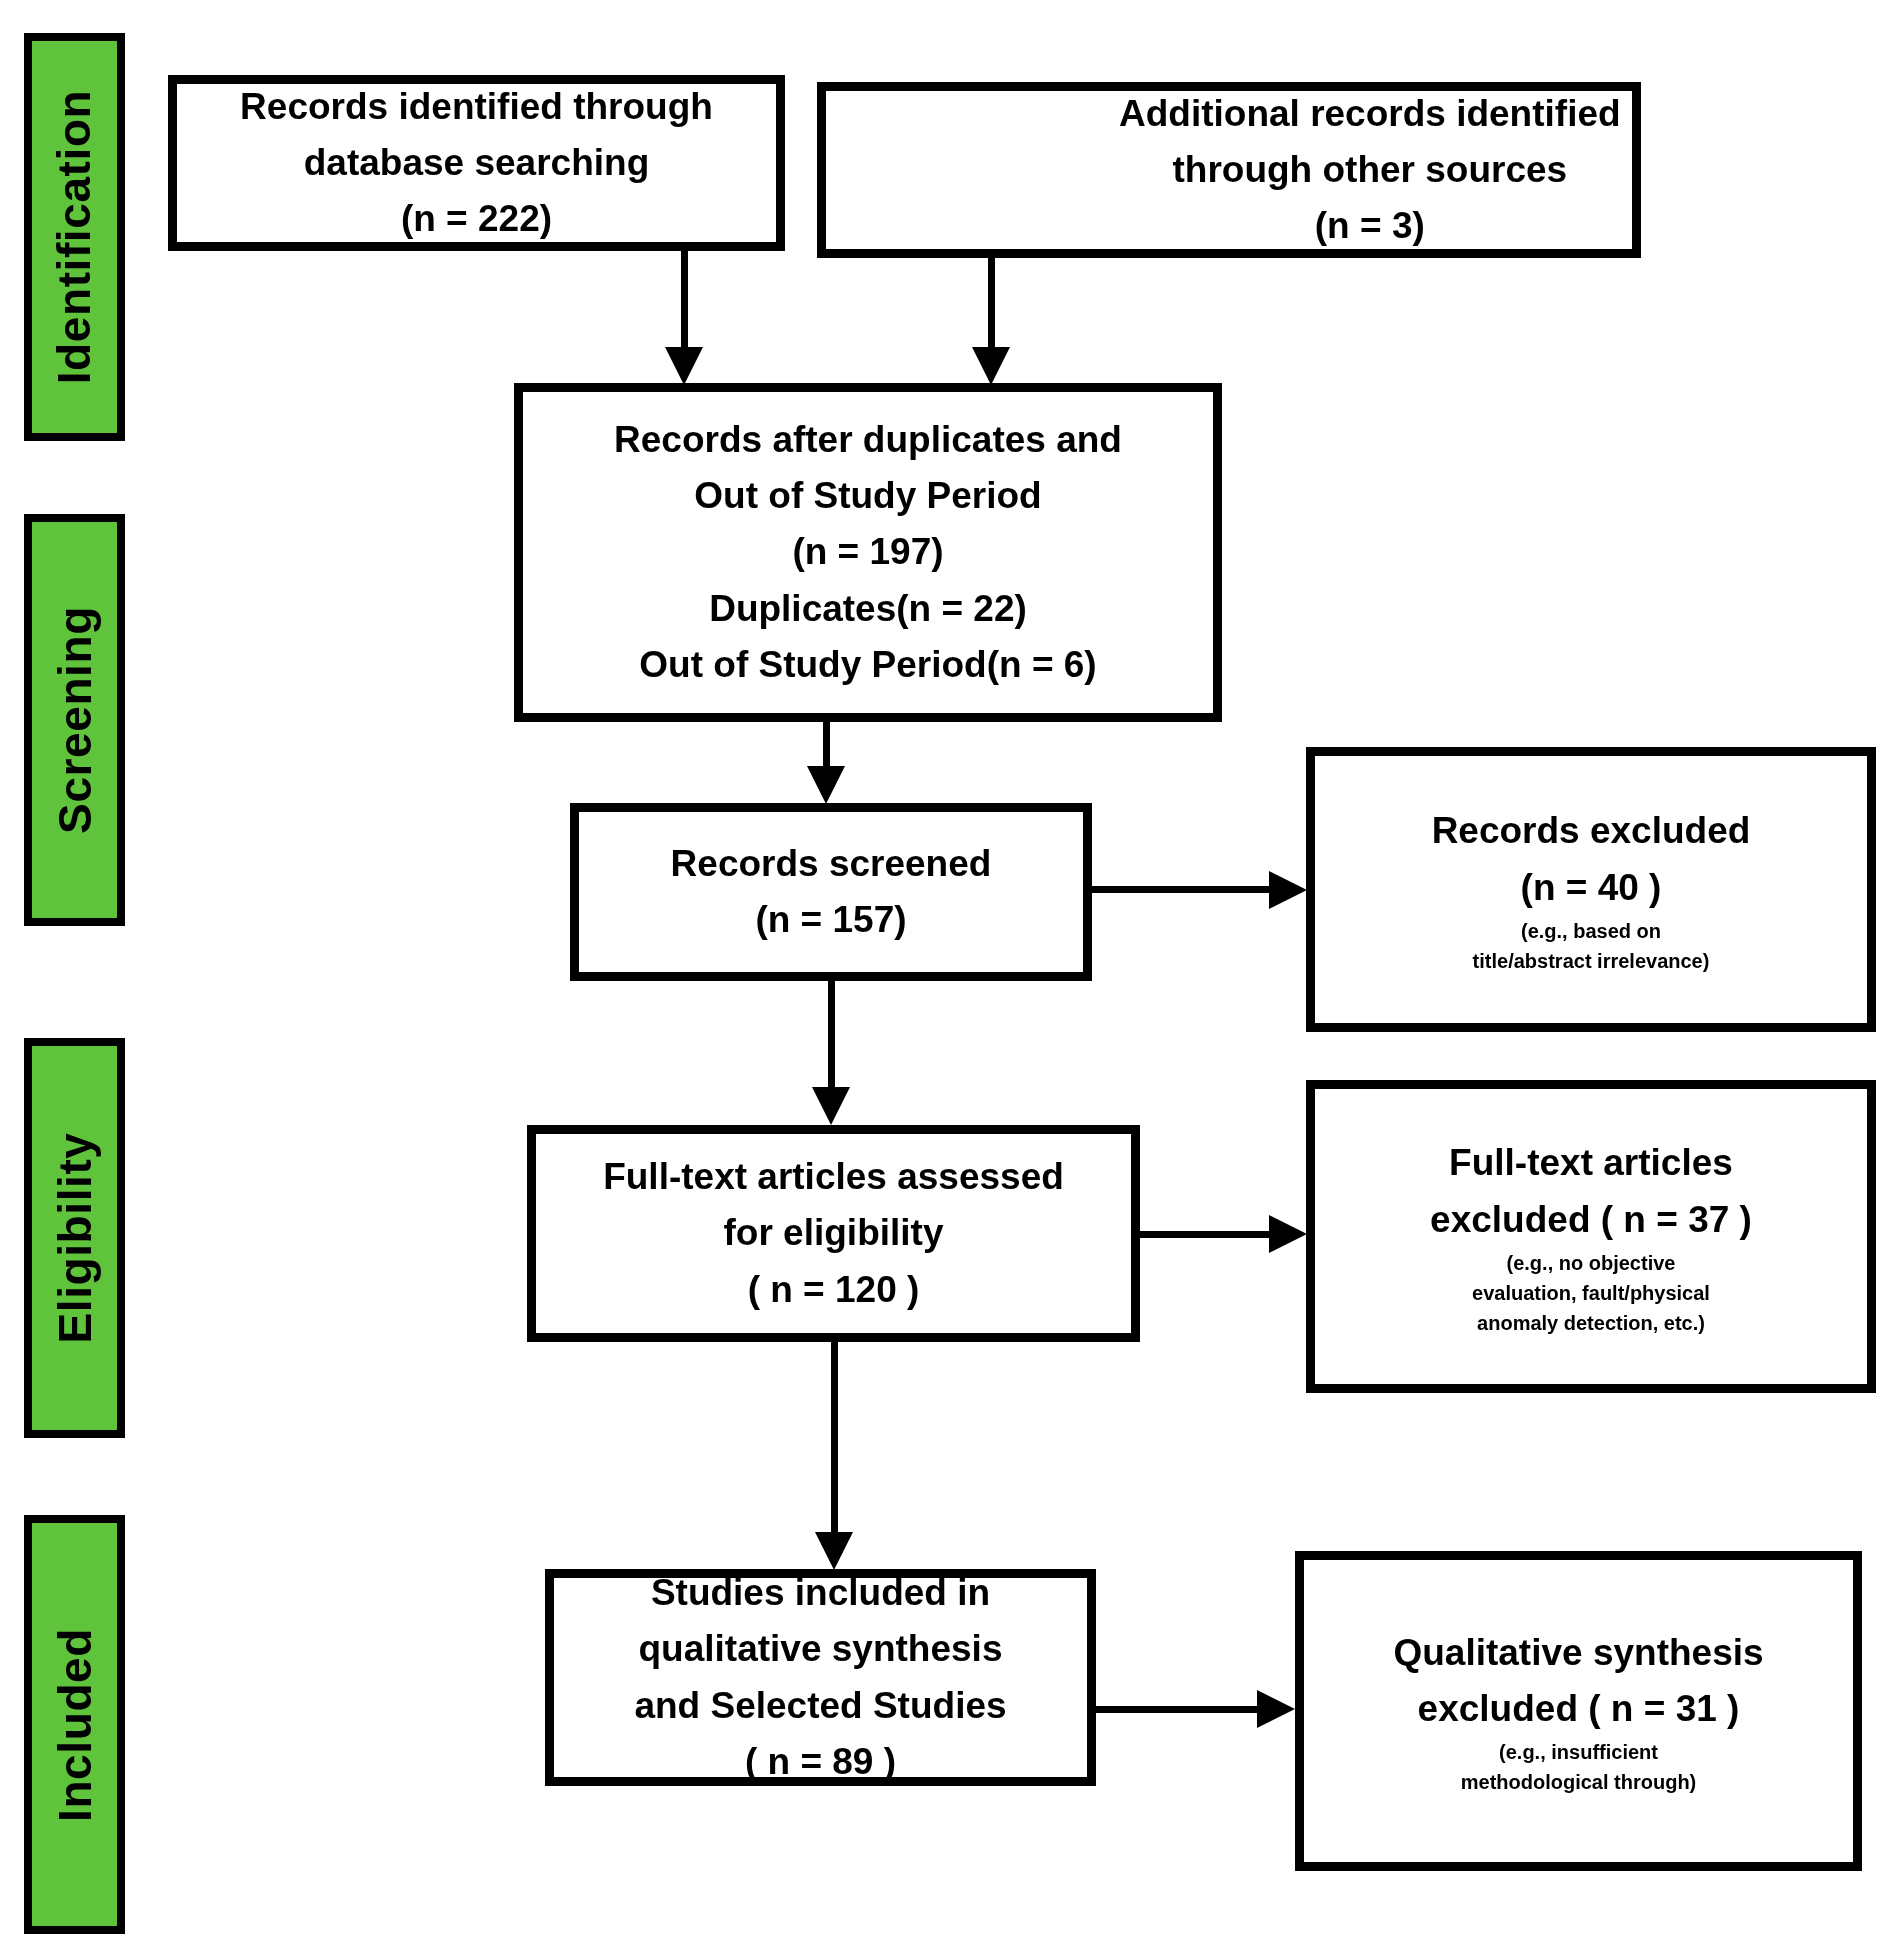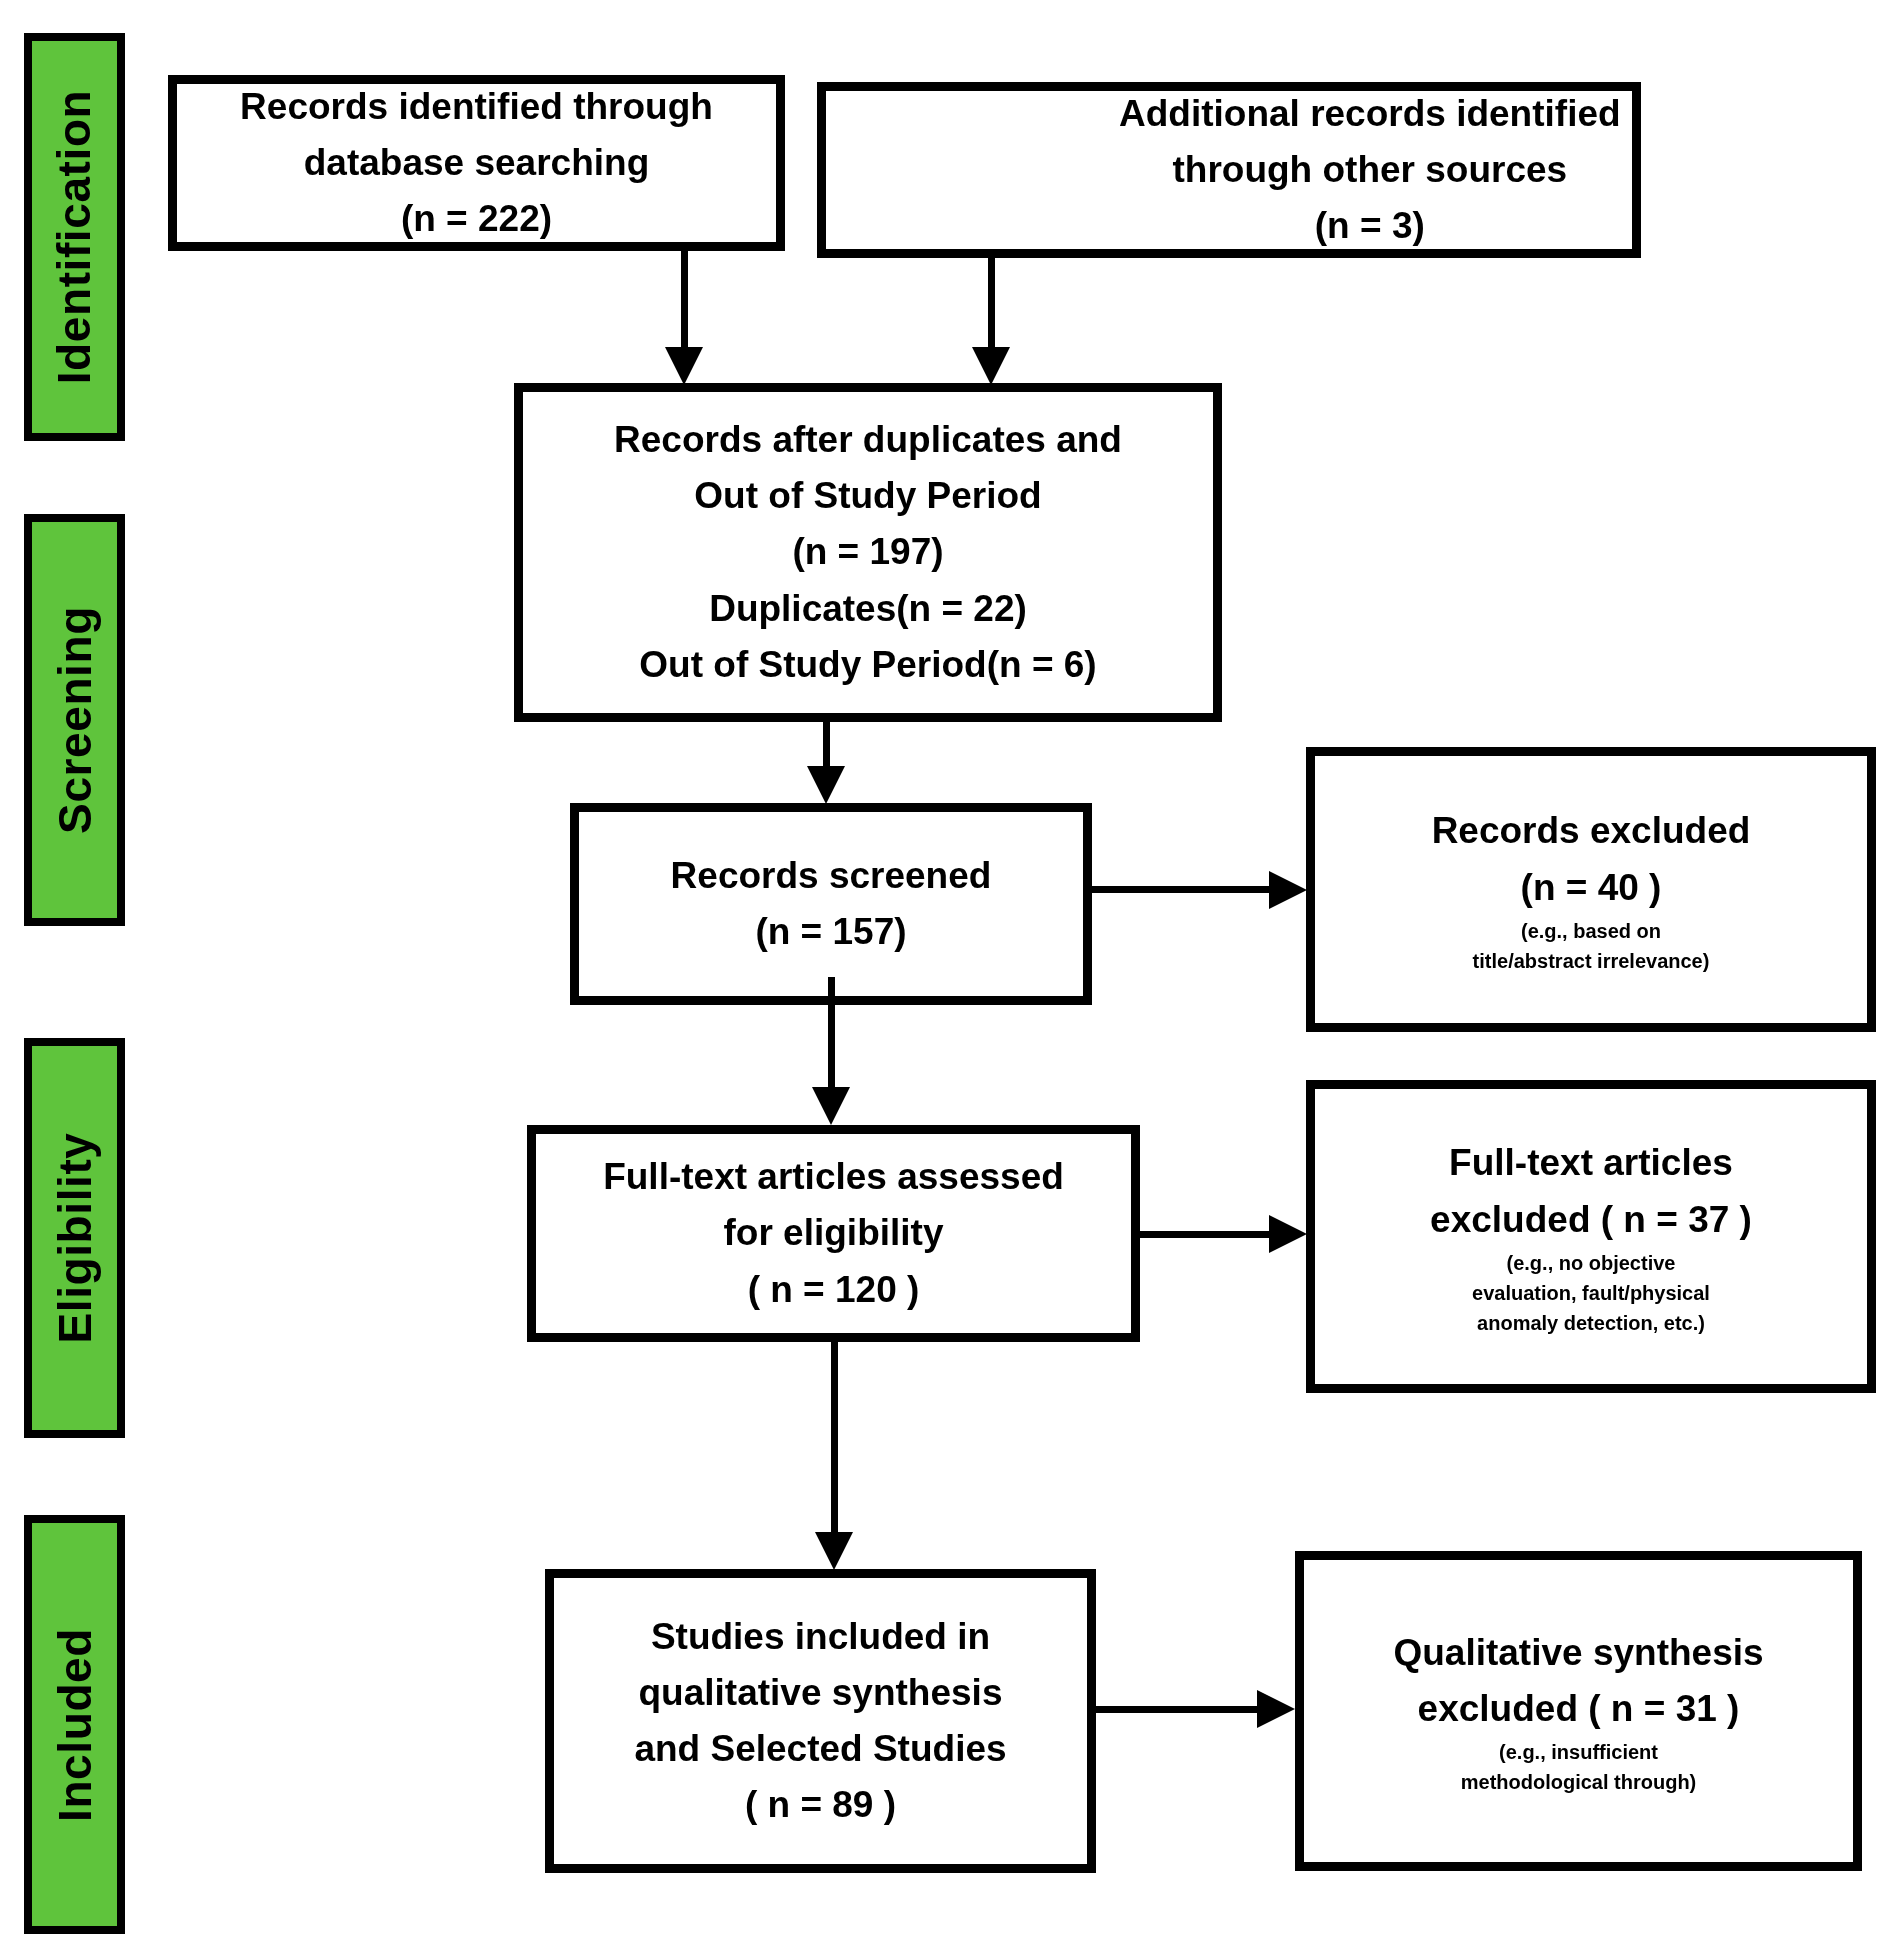--- a/index.html
+++ b/index.html
@@ -96,21 +96,21 @@
   </div>
 
   <div class="fbox" style="left:472px; top:383px; width:708px; height:339px;margin-left:42px;">
     <div class="box-text">Records after duplicates and
 Out of Study Period
 (n = 197)
 Duplicates(n = 22)
 Out of Study Period(n = 6)</div>
   </div>
 
-  <div class="fbox" style="left:570px; top:803px; width:522px; height:202px;">
+  <div class="fbox" style="left:570px; top:803px; width:522px; height:178px;">
     <div class="box-text">Records screened
 (n = 157)</div>
   </div>
   <div class="fbox" style="left:1306px; top:747px; width:570px; height:285px;">
     <div class="box-text">Records excluded
 (n = 40 )</div>
     <div class="note-text">(e.g., based on
 title/abstract irrelevance)</div>
   </div>
 
@@ -120,21 +120,21 @@
 ( n = 120 )</div>
   </div>
   <div class="fbox" style="left:1306px; top:1080px; width:570px; height:313px;">
     <div class="box-text">Full-text articles
 excluded ( n = 37 )</div>
     <div class="note-text">(e.g., no objective
 evaluation, fault/physical
 anomaly detection, etc.)</div>
   </div>
 
-  <div class="fbox" style="left:545px; top:1569px; width:551px; height:304px;">
+  <div class="fbox" style="left:545px; top:1569px; width:551px; height:217px;">
     <div class="box-text">Studies included in
 qualitative synthesis
 and Selected Studies
 ( n = 89 )</div>
   </div>
   <div class="fbox" style="left:1295px; top:1551px; width:567px; height:320px;">
     <div class="box-text">Qualitative synthesis
 excluded ( n = 31 )</div>
     <div class="note-text">(e.g., insufficient
 methodological through)</div>

